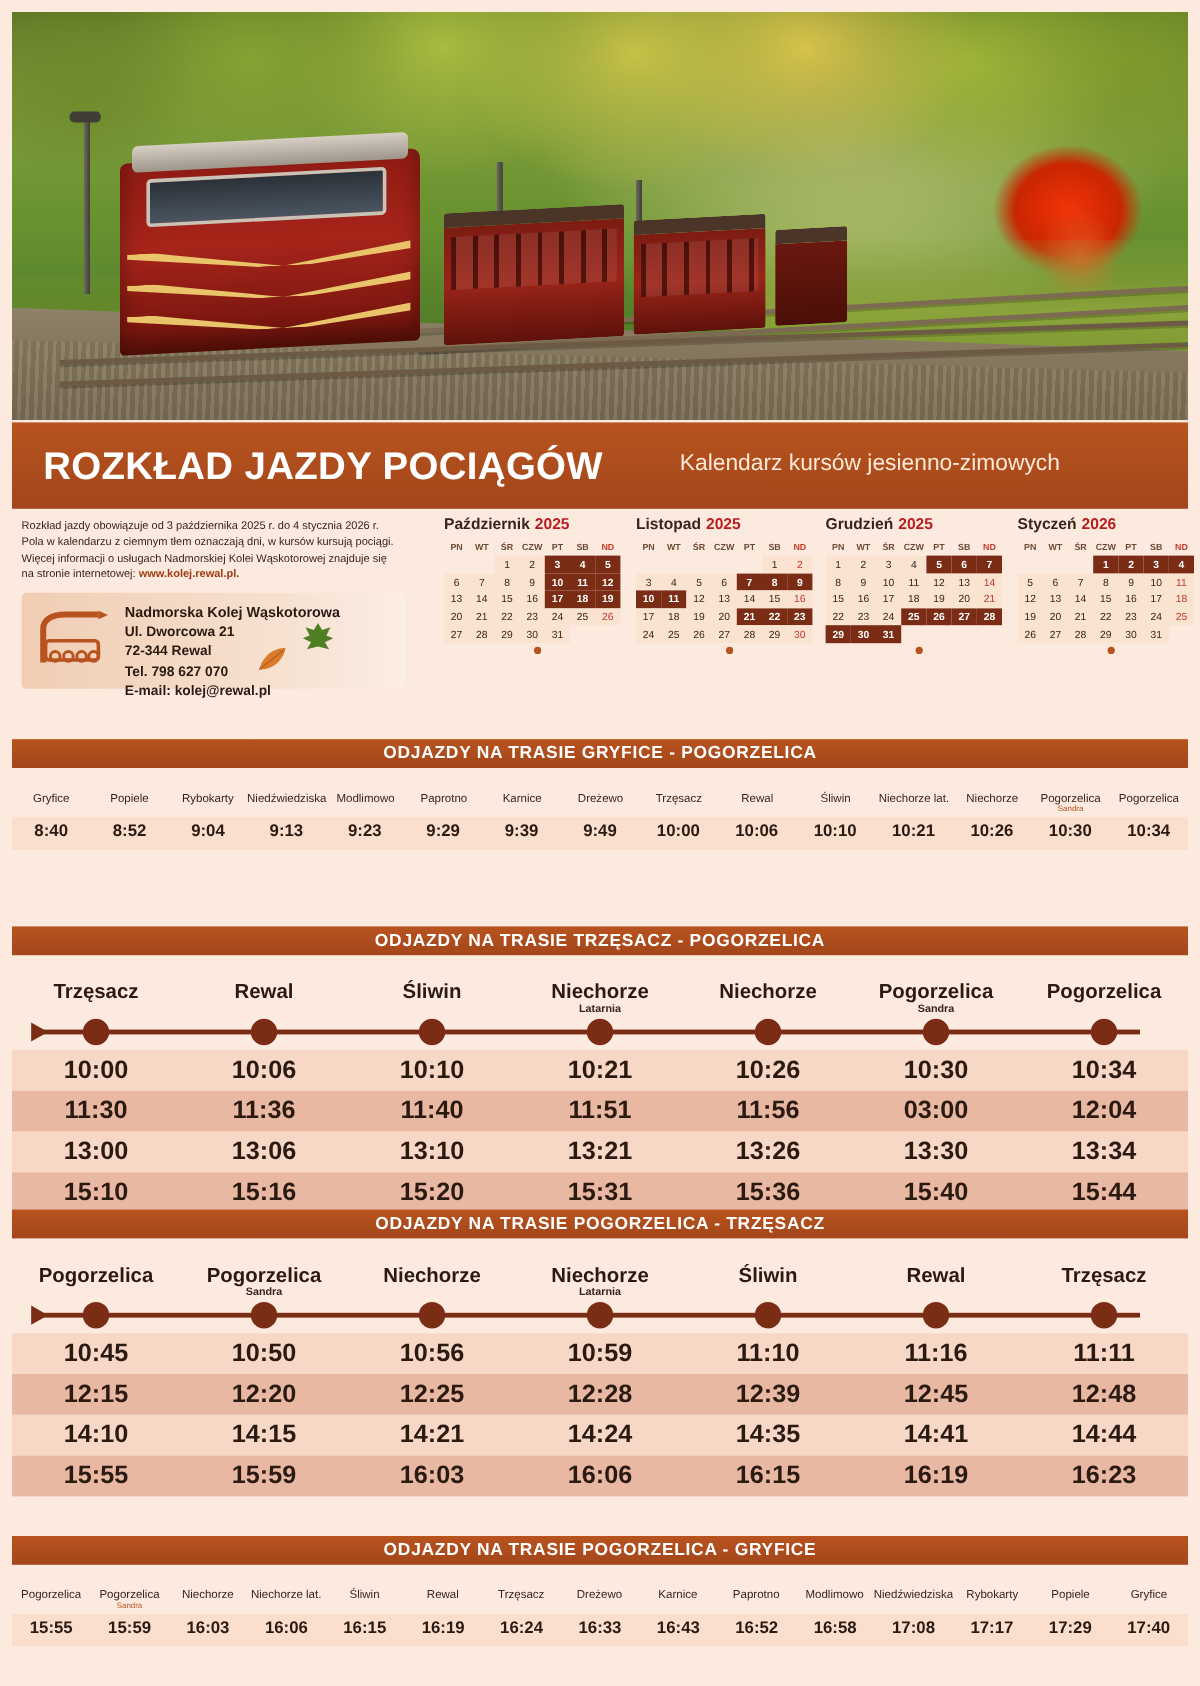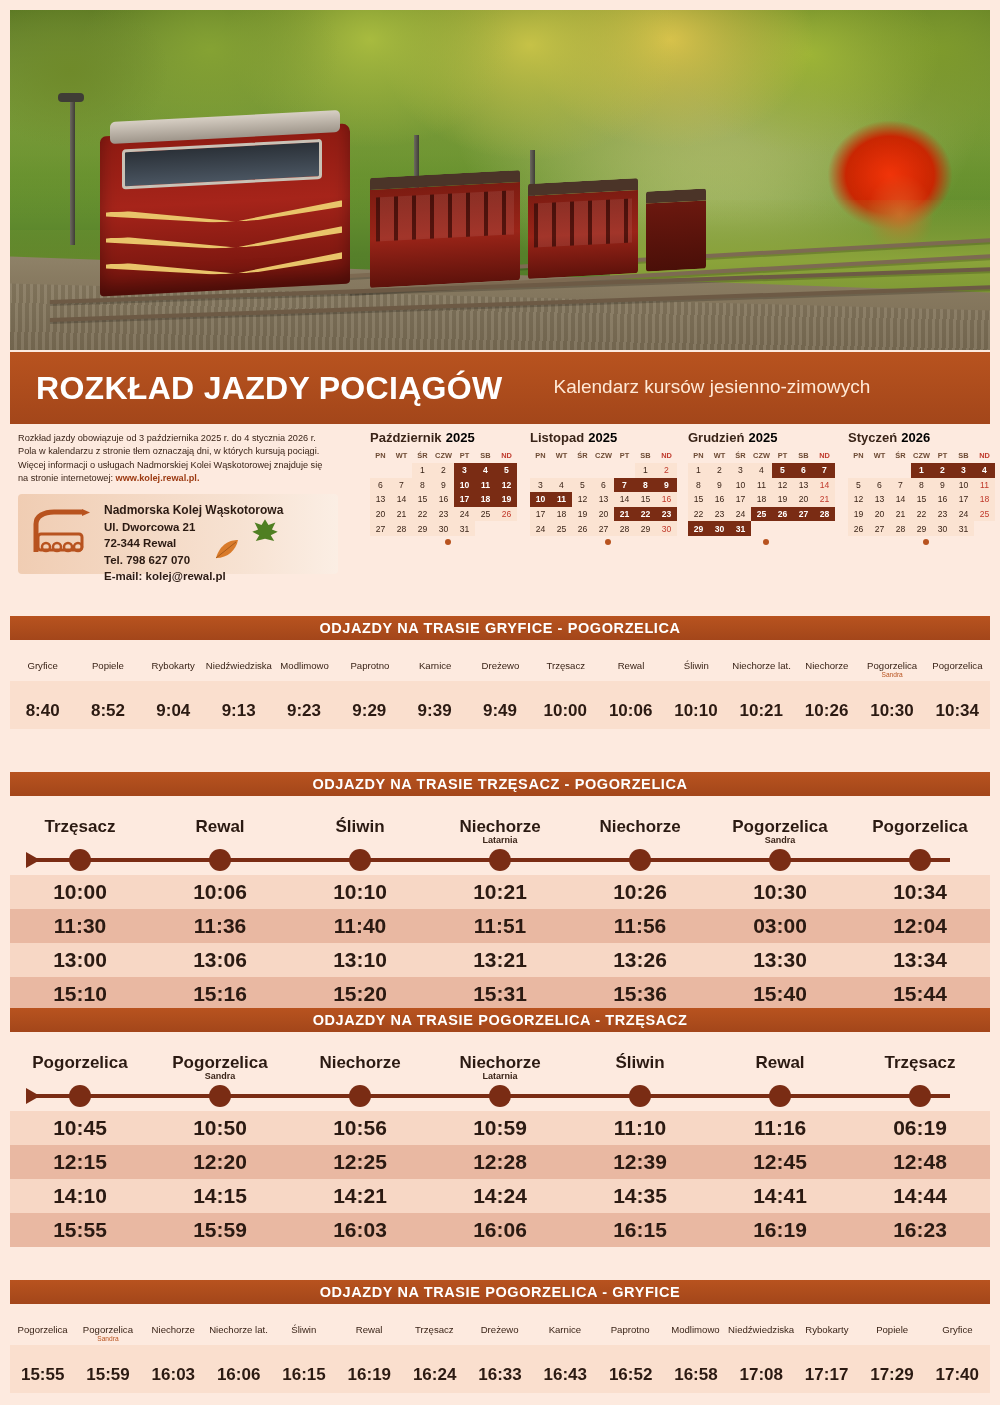--- a/index.html
+++ b/index.html
@@ -130,21 +130,21 @@
     position:absolute; width:26px; height:9px; background:#3f3d36; border-radius:4px;
   }
 
   
   .titlebar {
     position:absolute; left:10px; top:352px; width:980px; height:72px;
     background:linear-gradient(180deg,#b8531f 0%, #a3461a 100%);
     display:flex; align-items:center; padding:0 26px;gap:27px;
   }
   .title-main { font-size:32px; font-weight:bold; color:#fff; letter-spacing:.3px; }
-  .title-sub { font-size:19px; color:#ffe9d6; margin-left:24px; padding-bottom:2px;}
+  .title-sub { font-size:19px; color:#ffe9d6; margin-left:37px; padding-bottom:2px;}
 
   
   .inforow { position:absolute; left:10px; top:424px; width:980px; height:175px; }
   .infotext {
     position:absolute; left:8px; top:8px; width:330px;
     font-size:9.2px; line-height:1.45; color:#3a2418;
   }
   .infotext a { color:#9c3b13; text-decoration:none; font-weight:bold;}
   .contact {
     position:absolute; left:8px; top:70px; width:320px; height:80px;
@@ -155,21 +155,21 @@
   .contact .txt .nm { font-size:12px; }
   .logo {
     position:absolute; left:12px; top:14px; width:64px; height:52px;
   }
   .leaf1, .leaf2 {
     position:absolute; width:26px; height:22px;
   }
 
   .cal { position:absolute; top:4px; width:150px; }
   .cal .hd { font-size:15px; font-weight:bold; color:#3a2418; }
-  .cal .hd span { color:#000000; font-size:13px; }
+  .cal .hd span { color:#b91c1c; font-size:13px; }
   table.cg { border-collapse:collapse; margin-top:4px; width:147px; }
   table.cg th {
     font-size:7.4px; font-weight:bold; color:#6d4a33; padding:2px 0 3px 0; width:21px;
     text-align:center;
   }
   table.cg th.sun { color:#c0392b; }
   table.cg td {
     font-size:8.6px; text-align:center; padding:2.3px 0; width:21px; color:#3a2418;
     background:#fbe3d2;
   }
@@ -186,21 +186,21 @@
     display:flex; align-items:center; justify-content:center;
   }
 
   
   .compact { position:absolute; left:10px; width:980px; }
   .compact .heads, .compact .times { display:flex; }
   .compact .heads > div, .compact .times > div { flex:1; text-align:center; }
   .compact .heads > div { font-size:9.6px; color:#3a2418; line-height:1.15; padding:6px 0 2px; }
   .compact .heads .sub { display:block; font-size:6.6px; color:#b8531f; }
   .compact .times { background:#fadfce; }
-  .compact .times > div { font-size:17px; font-weight:bold; padding:20px 0 8px; color:#2b1a12;}
+  .compact .times > div { font-size:14px; font-weight:bold; padding:3px 0 8px; color:#2b1a12;}
 
   
   .big { position:absolute; left:10px; width:980px; }
   .big .heads { display:flex; }
   .big .heads > div { flex:1; text-align:center; font-size:17px; font-weight:bold; color:#2b1a12; line-height:1.05; padding-top:6px;}
   .big .heads .sub { display:block; font-size:9px; font-weight:bold; color:#3a2418; }
   .stopline { position:relative; height:30px; }
   .stopline .ln {
     position:absolute; left:26px; right:40px; top:13px; height:4px; background:#7a2c14;
   }
@@ -263,21 +263,21 @@
 
 <div class="titlebar">
   <div class="title-main">ROZKŁAD JAZDY POCIĄGÓW</div>
   <div class="title-sub">Kalendarz kursów jesienno-zimowych</div>
 </div>
 
 <div class="inforow">
 
   <div class="infotext">
     <div>Rozkład jazdy obowiązuje od 3 października 2025 r. do 4 stycznia 2026 r.</div>
-    <div>Pola w kalendarzu z stronie tłem oznaczają dni, w których kursują pociągi.</div>
+    <div>Pola w kalendarzu z ciemnym tłem oznaczają dni, w kursów kursują pociągi.</div>
     <div>Więcej informacji o usługach Nadmorskiej Kolei Wąskotorowej znajduje się</div>
     <div>
       <span>na stronie internetowej:</span>
       <a href="#">www.kolej.rewal.pl.</a>
     </div>
   </div>
 
   <div class="contact">
     <div class="logo">
       <svg viewBox="0 0 64 52" width="64" height="52">
@@ -732,21 +732,21 @@
       </div>
   </div>
   <div id="s2rows">
       <div class="trow odd">
         <div>10:45</div>
         <div>10:50</div>
         <div>10:56</div>
         <div>10:59</div>
         <div>11:10</div>
         <div>11:16</div>
-        <div>06:19</div>
+        <div>11:11</div>
       </div>
       <div class="trow even">
         <div>12:15</div>
         <div>12:20</div>
         <div>12:25</div>
         <div>12:28</div>
         <div>12:39</div>
         <div>12:45</div>
         <div>12:48</div>
       </div>

